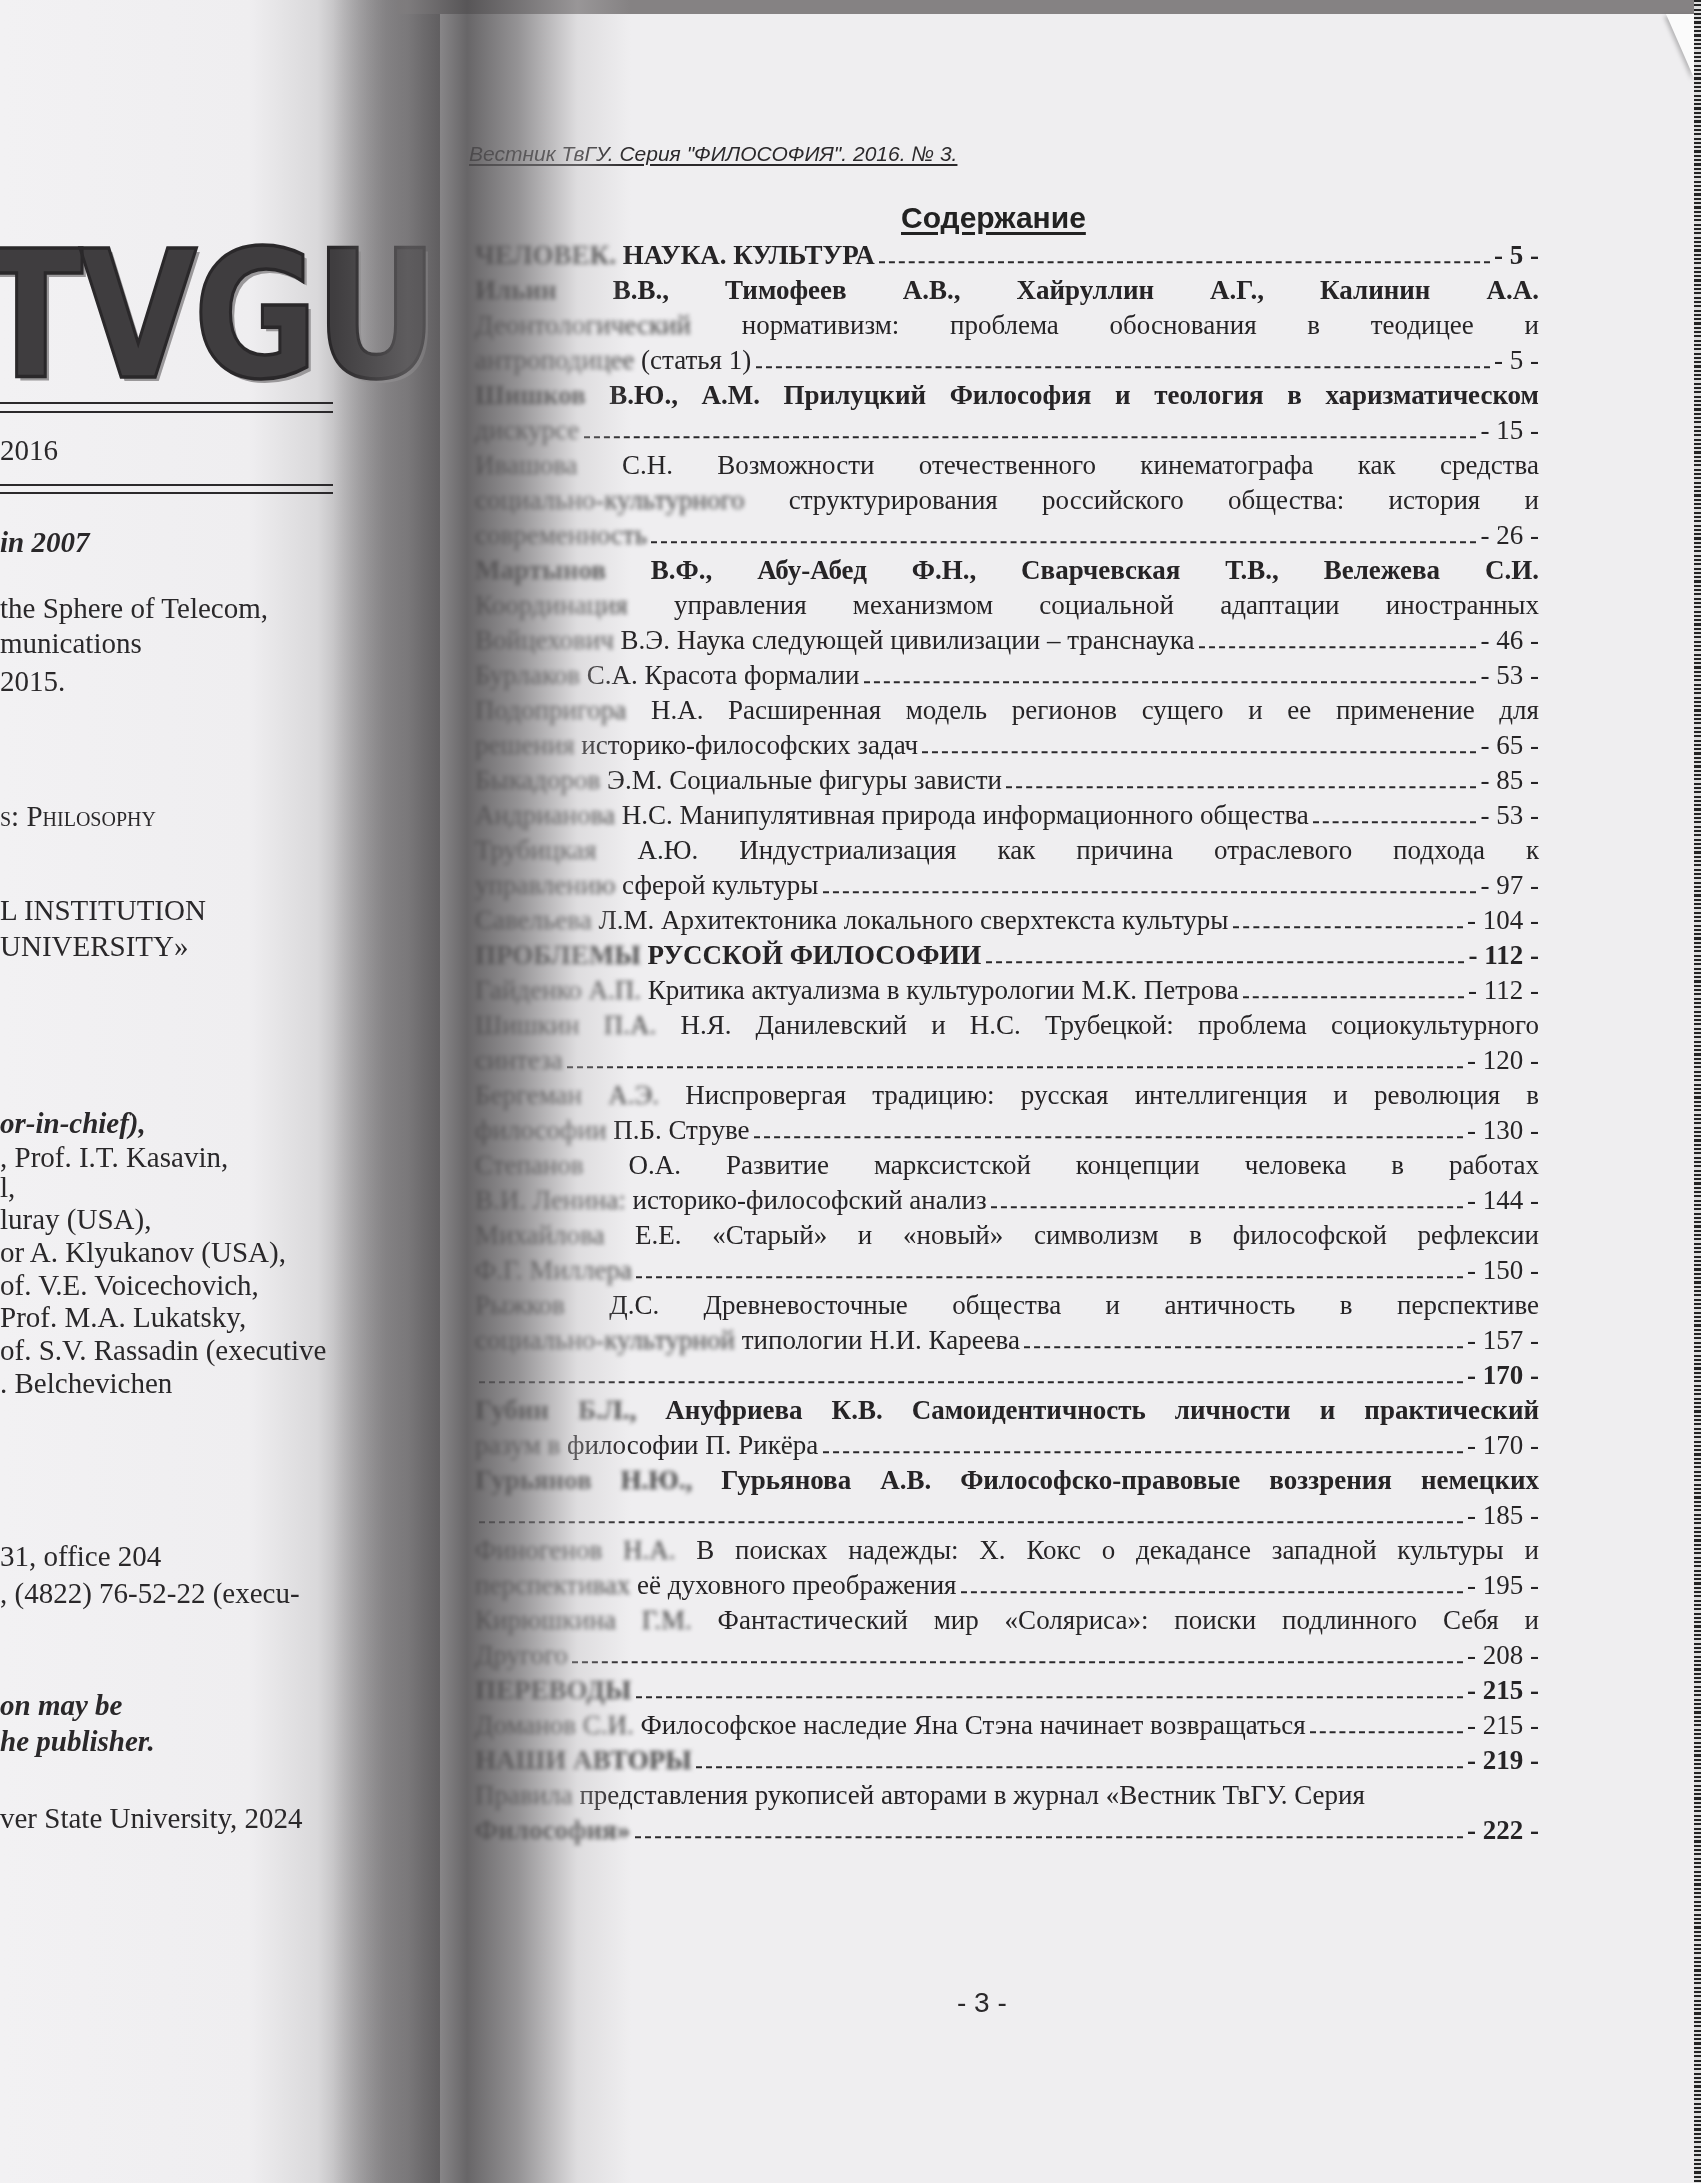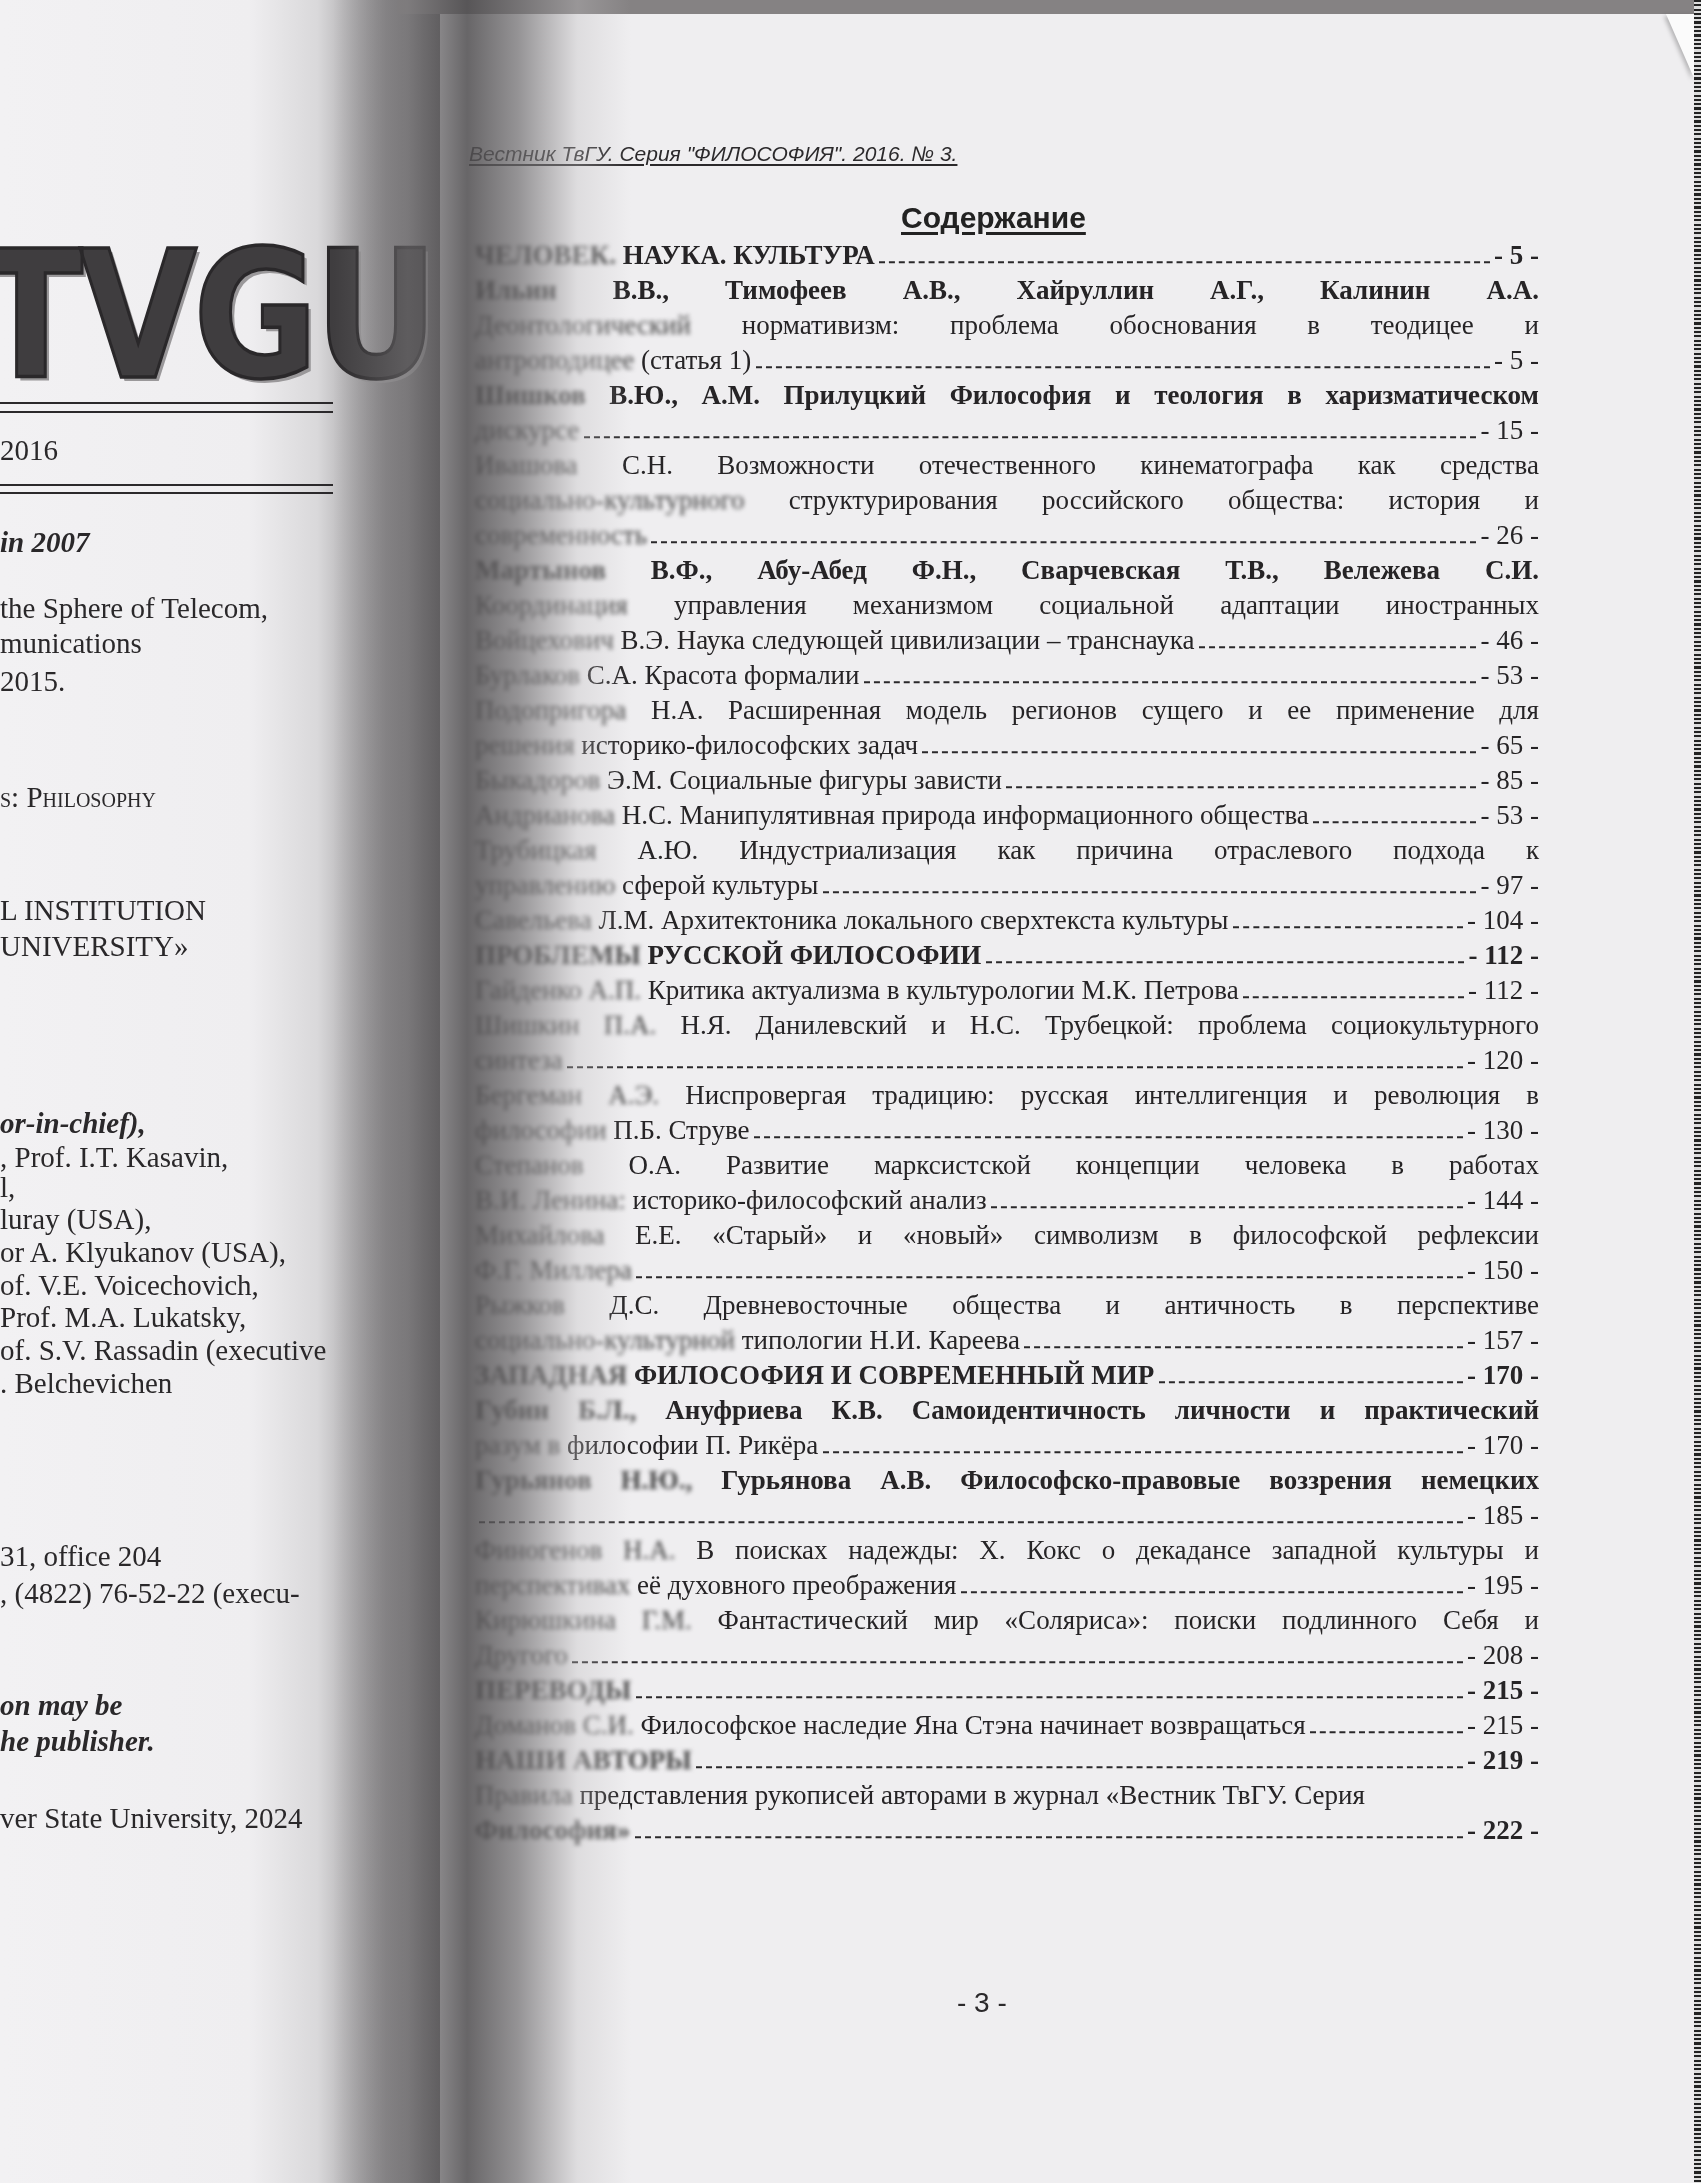--- a/index.html
+++ b/index.html
@@ -45,21 +45,21 @@
     font-family:"DejaVu Sans", sans-serif; font-weight:900; font-size:177px;
     letter-spacing:-4.3px; color:#3f3d3f;
     -webkit-text-stroke:3.5px #2a282a;
     text-shadow:4.3px 4.3px 0 #9a989a;
     transform:scaleX(.86); transform-origin:left top;
   }
   .rule { position:absolute; left:0; width:333px; border-top:2.1px solid #2b292b; }
   .rule2 { position:absolute; left:0; width:333px; border-top:2.1px solid #2b292b; }
   .lp-text { position:absolute; left:0; font-size:29px; line-height:1.22; white-space:nowrap; color:#2a282a;text-align:center; }
   .lp-text.italic { font-style:italic;font-weight:bold; }
-  .lp-text.sc { font-variant:small-caps; }
+  .lp-text.sc { font-variant:small-caps;margin-top:19px; }
 
   
   .running-head {
     position:absolute; left:469px; top:142px;
     font-family:"Liberation Sans", sans-serif; font-style:italic; font-size:21px;
     color:#2b292b; text-decoration:underline; text-underline-offset:2.8px;
   }
   .toc-title {
     position:absolute; left:901px; top:201px;
     font-family:"Liberation Sans", sans-serif; font-weight:bold; font-size:30px;
@@ -262,21 +262,20 @@
     </div>
     <div class="toc-line justify">
       <span class="txt"><span class="blur">Рыжков</span><span> Д.С. Древневосточные общества и античность в перспективе</span></span>
     </div>
     <div class="toc-line">
       <span class="txt"><span class="blur">социально-культурной</span><span> типологии Н.И. Кареева</span></span>
       <span class="dots"></span>
       <span class="page">- 157 -</span>
     </div>
     <div class="toc-line section">
-      <span class="txt"><span class="blur bold">ЗАПАДНАЯ</span><span> ФИЛОСОФИЯ И СОВРЕМЕННЫЙ МИР</span></span>
       <span class="dots"></span>
       <span class="page">- 170 -</span>
     </div>
     <div class="toc-line justify">
       <span class="txt"><span class="blur bold">Губин Б.Л.,</span><span class="bold"> Ануфриева К.В. Самоидентичность личности и практический</span></span>
     </div>
     <div class="toc-line">
       <span class="txt"><span class="blur">разум в</span><span> философии П. Рикёра</span></span>
       <span class="dots"></span>
       <span class="page">- 170 -</span>

